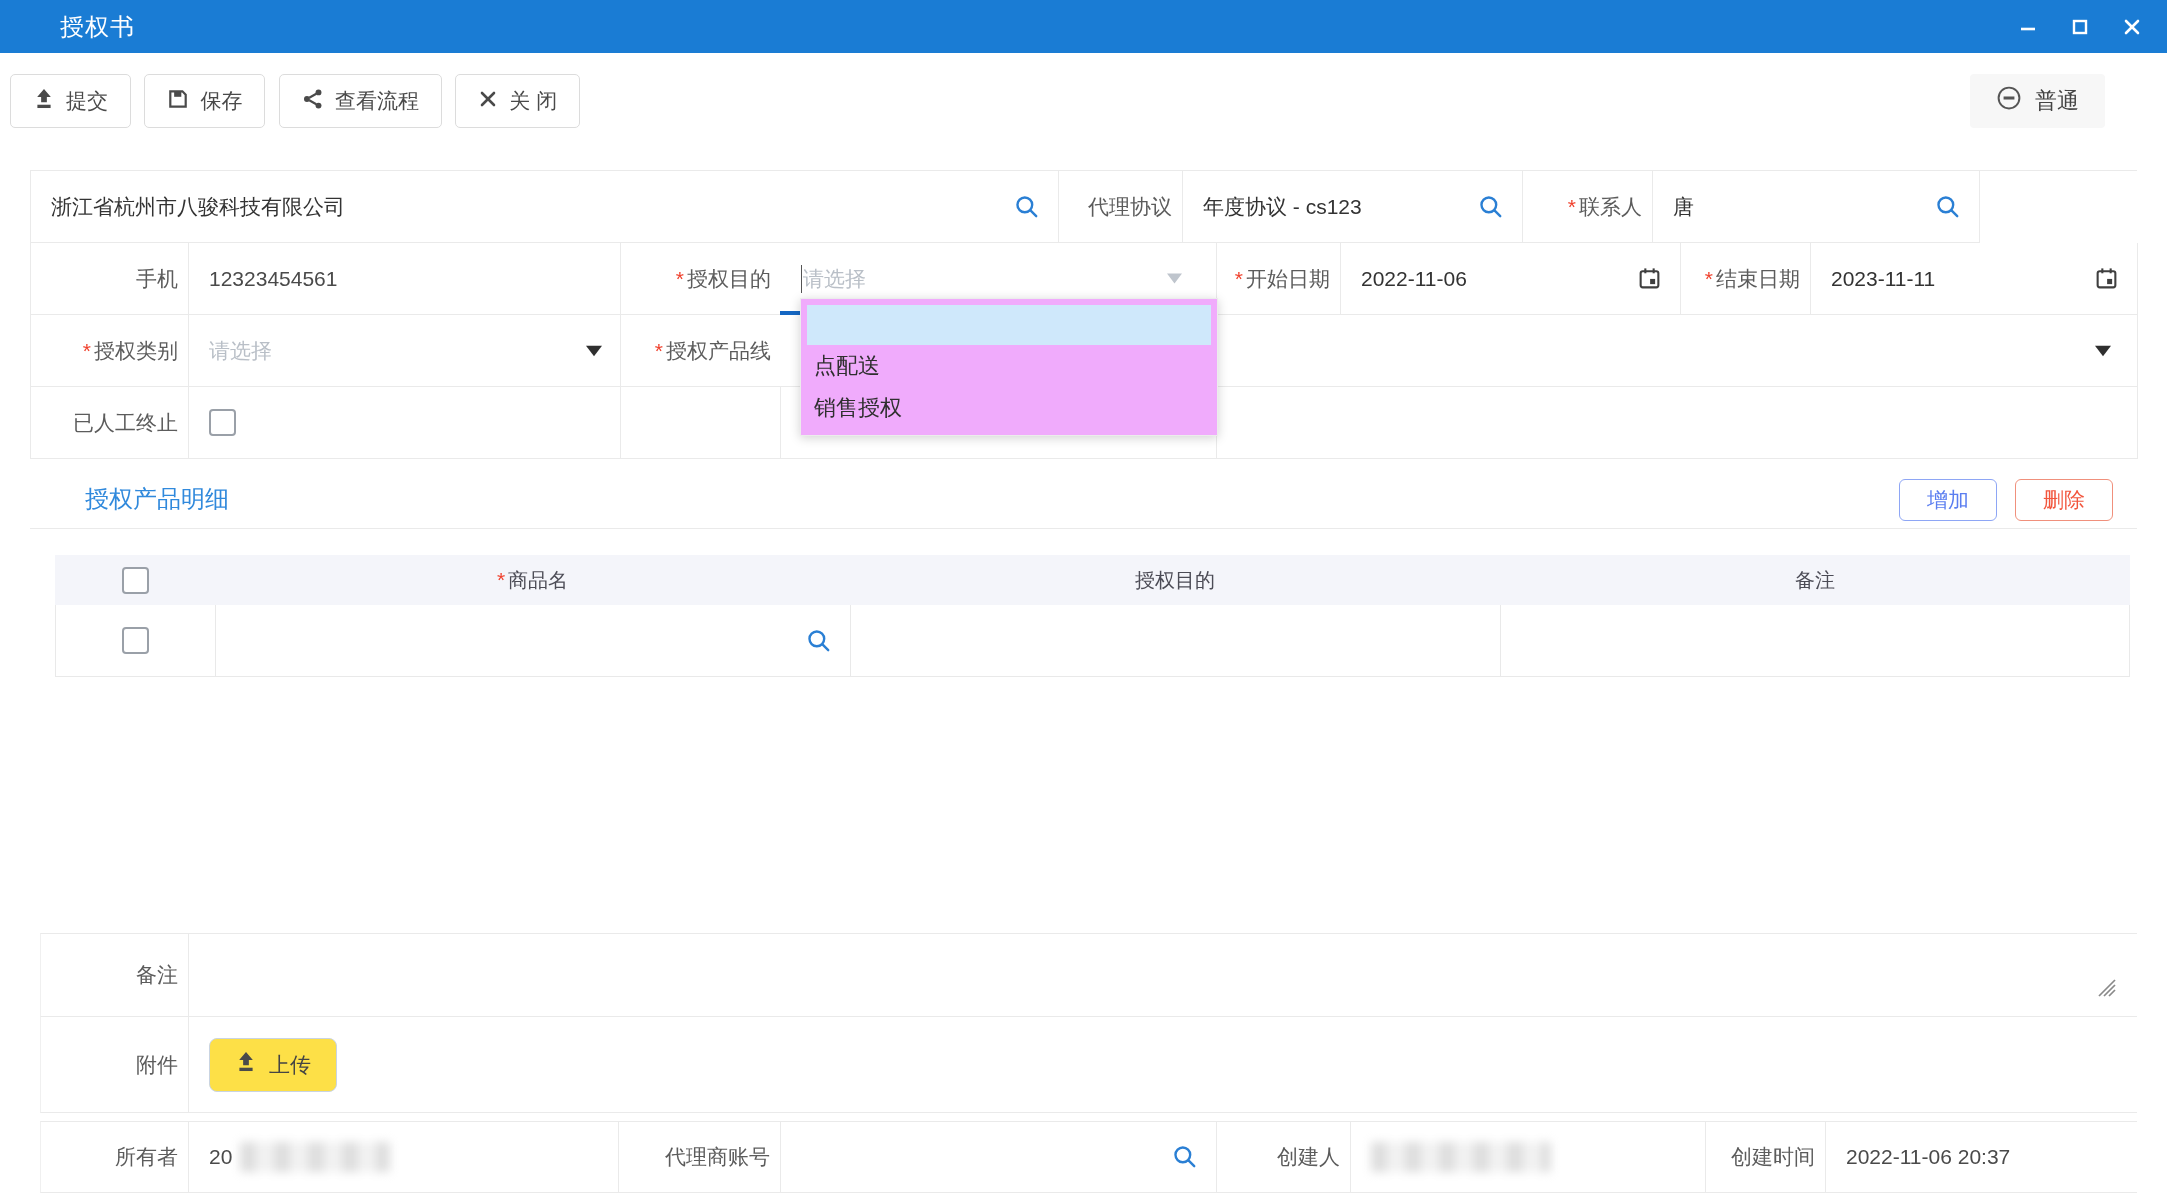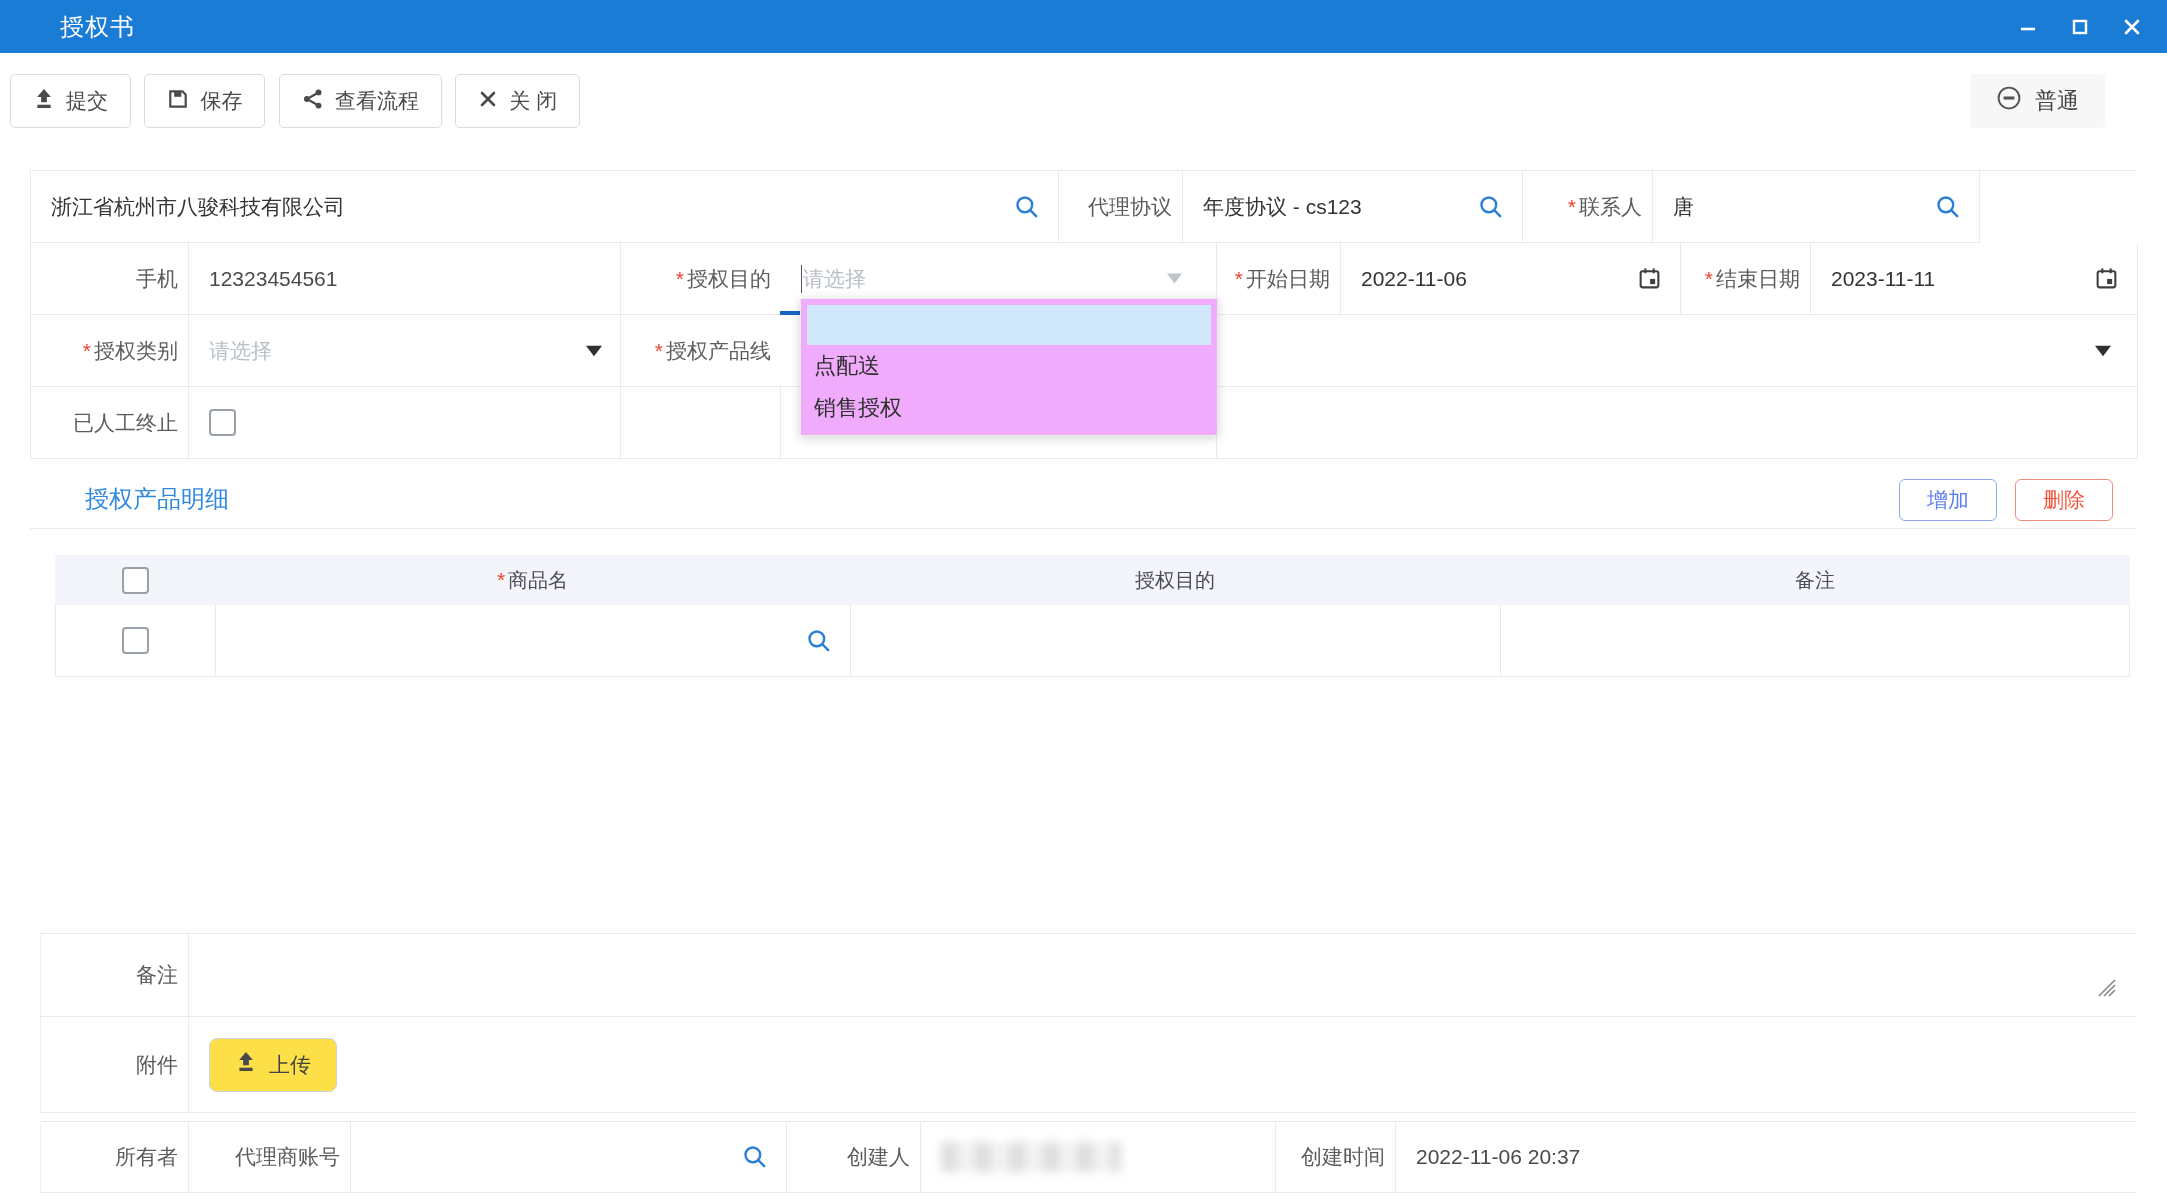--- a/index.html
+++ b/index.html
@@ -343,20 +343,24 @@
                 <rect x="4" y="15.2" width="12" height="3"></rect>
               </svg>
           </span>
           <span>上传</span>
         </button>
       </div>
     </div>
 
     <div class="lrow owner-row">
       <div class="lcell llabel" style="width:148px">所有者</div>
+      <div class="lcell lfield" style="width:430px;justify-content:flex-start">
+        <span class="value-grey">20</span>
+        <span class="redacted" style="width:150px"></span>
+      </div>
       <div class="lcell llabel" style="width:162px">代理商账号</div>
       <div class="lcell lfield" style="width:436px">
         <span></span>
         <span class="icon-right">
           <svg width="26" height="26" viewBox="0 0 24 24" fill="none" stroke="#2a7fd4" stroke-width="2.2">
               <circle cx="10" cy="10" r="6.8"></circle>
               <line x1="15.2" y1="15.2" x2="20.5" y2="20.5" stroke-linecap="round"></line>
             </svg>
         </span>
       </div>

